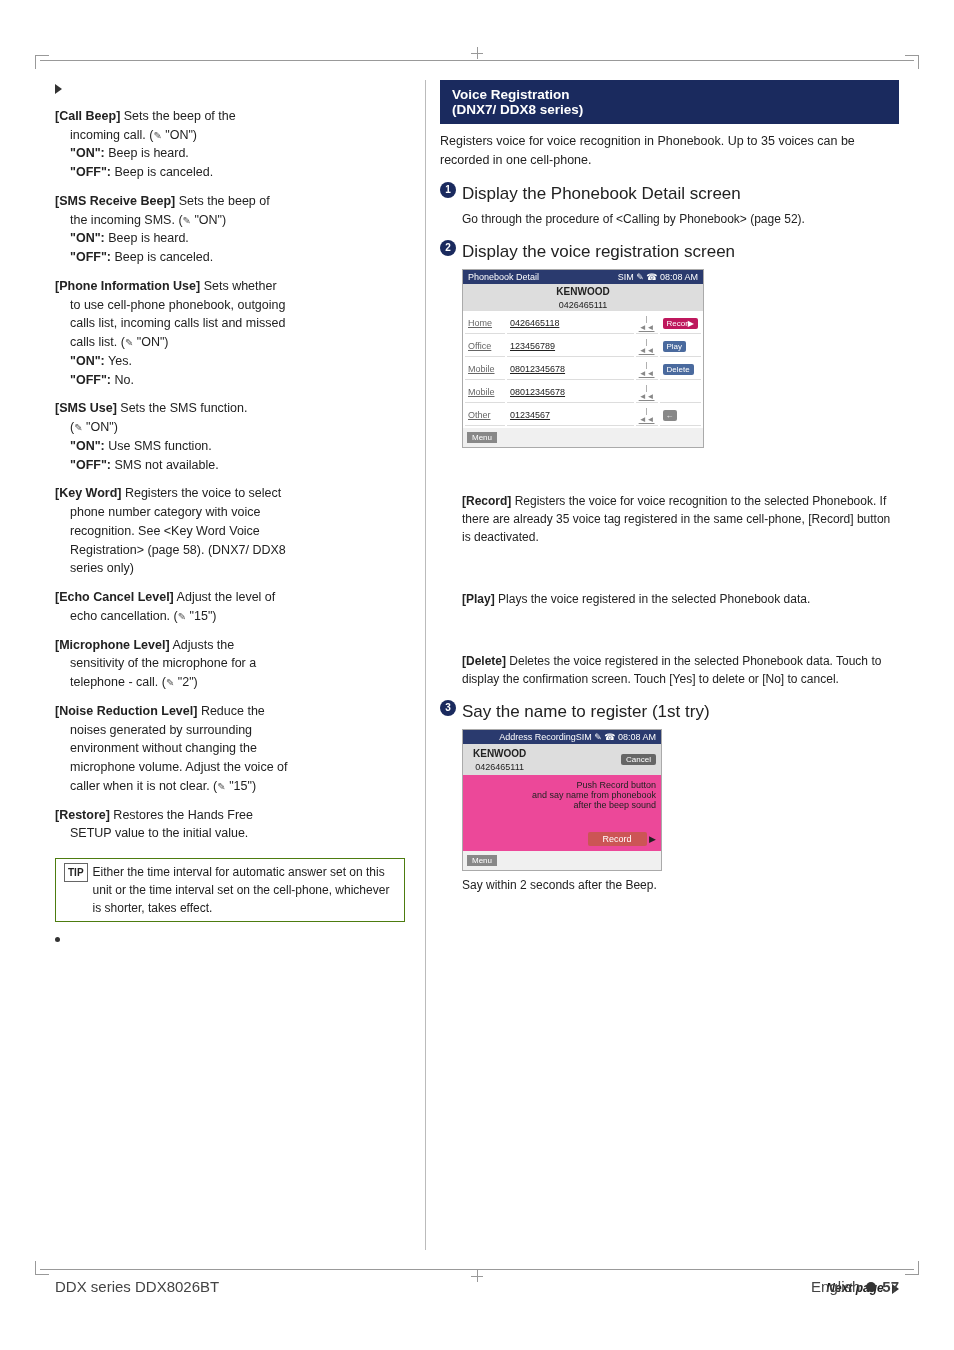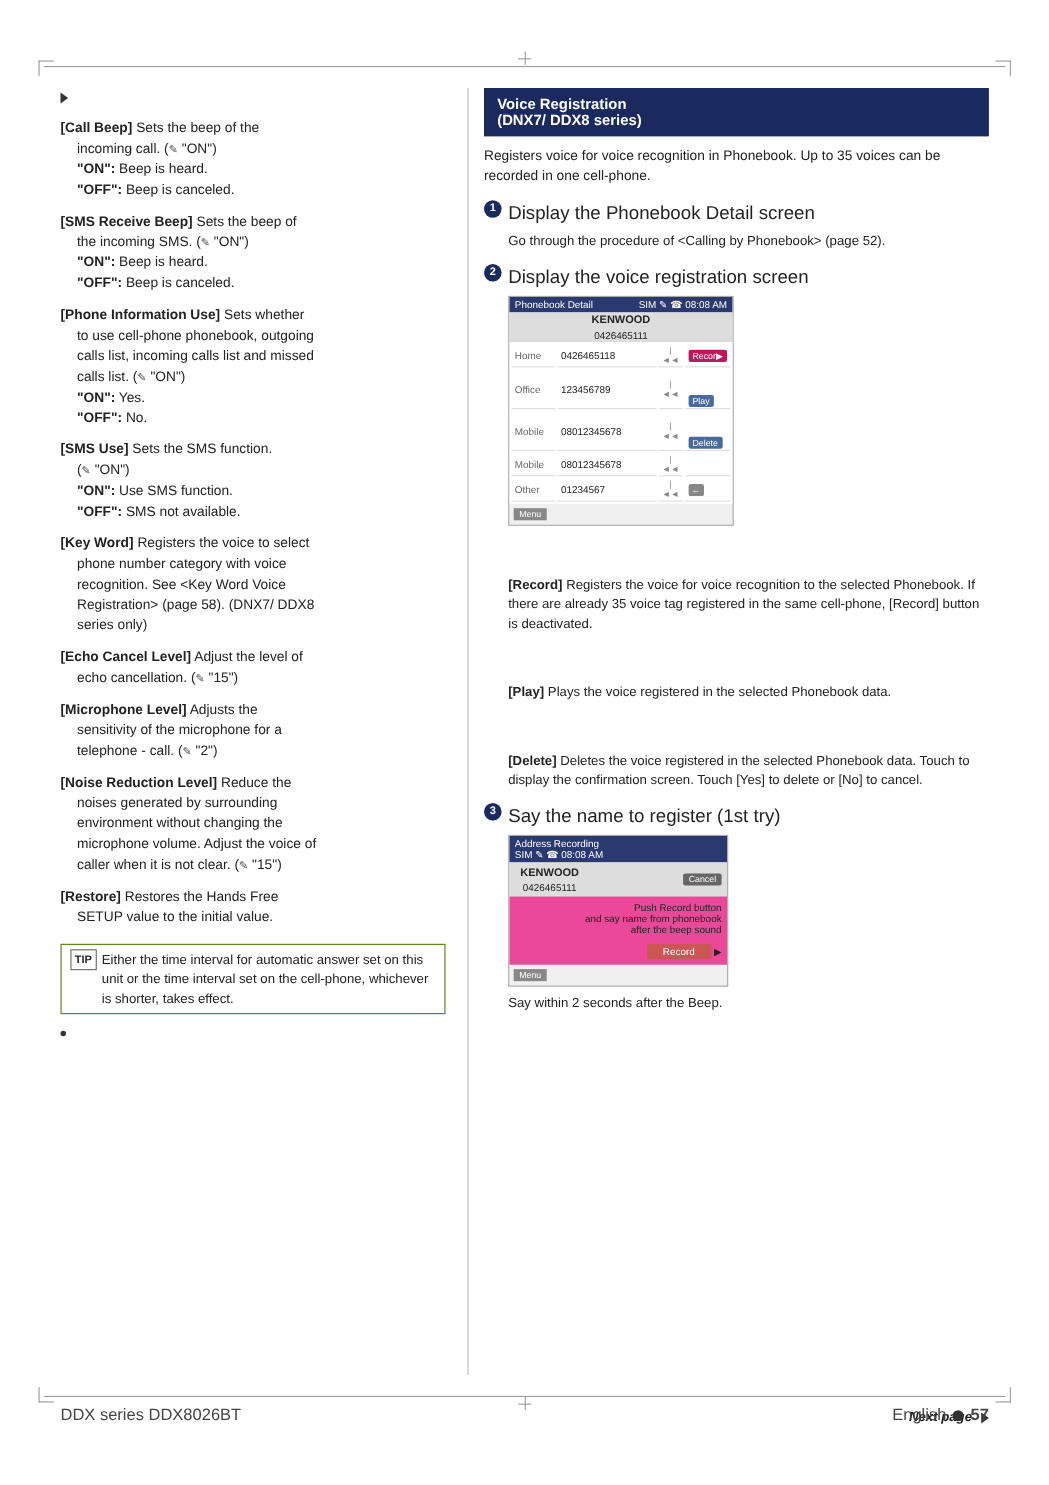--- a/index.html
+++ b/index.html
@@ -212,20 +212,21 @@
 
     .screenshot-table {
       width: 100%;
       background: #fff;
       font-size: 9px;
     }
 
     .screenshot-table tr td {
       padding: 1px 3px;
       border-bottom: 1px solid #ddd;
+      text-decoration: underline;
     }
 
     .screenshot-table .label-col {
       color: #666;
       width: 40px;
     }
 
     .screenshot-table .number-col {
       flex: 1;
     }
@@ -241,21 +242,20 @@
       width: 40px;
     }
 
     .action-btn {
       background: #4a6a9e;
       color: #fff;
       padding: 1px 4px;
       border-radius: 2px;
       font-size: 8px;
       display: inline-block;
-      margin-top: 22px;
     }
 
     .record-btn {
       background: #be185d;
       color: #fff;
       padding: 1px 4px;
       border-radius: 2px;
       font-size: 8px;
       display: inline-block;
     }
@@ -321,40 +321,39 @@
       font-size: 9px;
     }
 
     .addr-record-btn {
       background: #c55;
       color: #fff;
       padding: 2px 15px;
       border-radius: 2px;
       font-size: 9px;
       display: inline-block;
-      margin-top: 4px;
+      margin-top: 18px;
     }
 
     .cancel-btn {
       background: #666;
       color: #fff;
       padding: 1px 5px;
       border-radius: 2px;
       font-size: 8px;
       display: inline-block;
     }
 
     .addr-header-row {
       background: #2a3a6e;
       color: #fff;
       padding: 2px 5px;
       display: flex;
-      justify-content: flex-start;
+      justify-content: flex-end;
       font-size: 9px;
-      flex-direction: column;
     }
 
     
     .next-page {
       position: absolute;
       bottom: 55px;
       right: 55px;
       font-weight: bold;
       font-size: 12px;
       font-style: italic;
@@ -596,21 +595,21 @@
         </div>
         <div class="step-desc">Go through the procedure of &lt;Calling by Phonebook&gt; (page 52).</div>
       </div>
 
       <div class="step-item">
         <div class="step-header">
           <span class="number-circle">2</span>
           <span class="step-title">Display the voice registration screen</span>
         </div>
 
-        <div class="screenshot-box" style="width: 205px;">
+        <div class="screenshot-box" style="width: 242px;">
           <div class="screenshot-header">
             <span>Phonebook Detail</span>
             <span>
               <span>SIM</span>
               <span> ✎ ☎ </span>
               <span>08:08 AM</span>
             </span>
           </div>
           <div class="screenshot-title">KENWOOD</div>
           <div class="screenshot-phone">0426465111</div>

